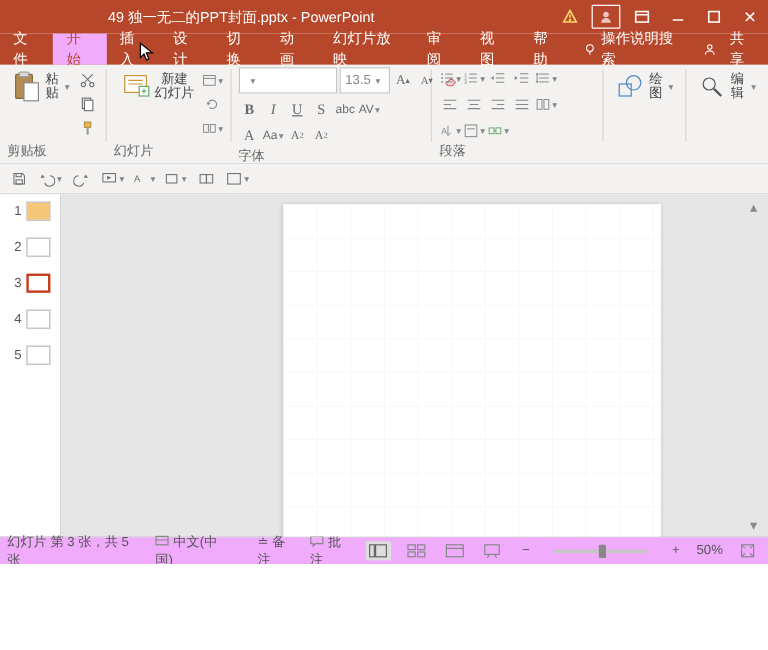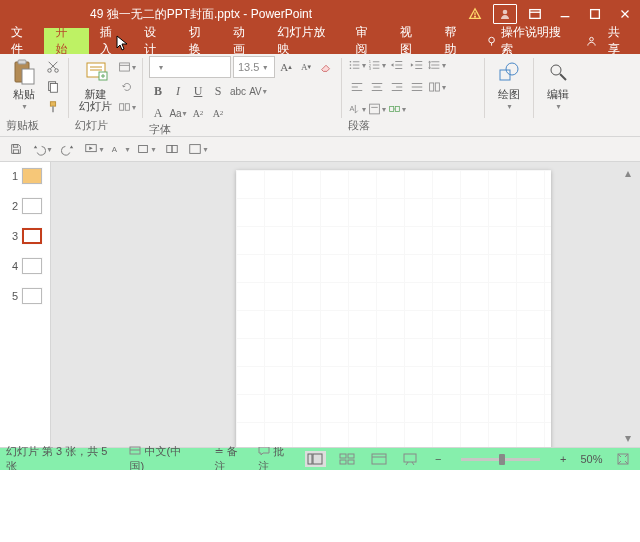--- a/index.html
+++ b/index.html
@@ -9,32 +9,32 @@
 #titlebar .doc{flex:0 0 auto;padding-left:90px;font-size:12px}
 #titlebar .spacer{flex:1}
 .titleicon{width:30px;height:22px;display:flex;align-items:center;justify-content:center;color:#fff;font-size:12px}
 .titleicon svg{width:14px;height:14px;stroke:#fff;fill:none;stroke-width:1.5}
 .warning svg{stroke:#ffd76a}
 .avatar{width:22px;height:18px;border:1px solid #fff;border-radius:1px;display:flex;align-items:center;justify-content:center}
 .avatar svg{width:12px;height:12px;fill:#e9c8c0;stroke:none}
 
 #tabs{height:26px;background:#B7472A;display:flex;align-items:stretch;color:#fff}
 .tab{padding:0 11px;display:flex;align-items:center;font-size:12px;color:#fff;cursor:pointer}
-.tab.active{background:#bef264;color:#B7472A}
+.tab.active{background:#f0abfc;color:#B7472A}
 #tabs .spacer{flex:1}
 .tellme{display:flex;align-items:center;gap:4px;padding:0 8px;color:#fff;font-size:12px}
 .tellme svg{width:12px;height:12px;fill:#fff}
 .share{display:flex;align-items:center;gap:11px;padding:0 10px;color:#fff;font-size:12px}
 
 #ribbon{height:82px;background:#F3F2F1;border-bottom:1px solid #d6d6d6;display:flex;align-items:stretch}
 .group{display:flex;flex-direction:column;padding:2px 6px 0;position:relative}
 .group .body{flex:1;display:flex;align-items:flex-start}
 .group .label{height:16px;font-size:11px;color:#666;text-align:left;padding-bottom:2px}
 .sep{width:1px;background:#d9d6d4;margin:4px 0 18px}
-.bigbtn{display:flex;flex-direction:column;align-items:center;justify-content:space-between;padding:2px 4px 0;gap:2px;cursor:pointer}
+.bigbtn{display:flex;flex-direction:row;align-items:center;justify-content:space-between;padding:2px 4px 0;gap:2px;cursor:pointer}
 .bigbtn .ic{width:28px;height:28px;display:flex;align-items:center;justify-content:center}
 .bigbtn .cap{font-size:11px;color:#444;text-align:center;line-height:12px}
 .mini{width:18px;height:18px;display:flex;align-items:center;justify-content:center;color:#6a6a6a;cursor:pointer}
 .mini svg{width:14px;height:14px}
 .col{display:flex;flex-direction:column;gap:2px}
 .row{display:flex;align-items:center;gap:2px}
 .fontbox,.sizebox{height:20px;border:1px solid #c8c6c4;background:#fff;display:flex;align-items:center;padding:0 4px;font-size:11px;color:#888}
 .fontbox{width:72px}
 .sizebox{width:32px}
 .dd{width:12px;text-align:center;color:#888}
@@ -48,21 +48,21 @@
 .thumb .n{width:10px;text-align:right;font-size:11px;color:#555}
 .thumb .pg{width:18px;height:14px;background:#fff;border:1px solid #bbb;box-shadow:0 0 0 1px rgba(0,0,0,0.02)}
 .thumb.sel .pg{border:2px solid #C43E1C;width:16px;height:12px}
 .thumb .pg.mini1{background:linear-gradient(#f6c778,#f6c778)}
 #canvaswrap{flex:1;position:relative;overflow:hidden}
 #canvas{position:absolute;left:185px;top:8px;width:315px;height:345px;background:#fff;box-shadow:0 1px 4px rgba(0,0,0,0.25)}
 #canvas .grid{position:absolute;inset:0;background-image:linear-gradient(#eee 1px,transparent 1px),linear-gradient(90deg,#eee 1px,transparent 1px);background-size:28px 28px;opacity:.45}
 #vscroll{position:absolute;right:2px;top:0;bottom:0;width:14px;display:flex;flex-direction:column;align-items:center;justify-content:space-between;padding:4px 0}
 #vscroll .arr{width:12px;height:12px;color:#888}
 
-#status{height:22px;background:#86efac;border-top:1px solid #d6d6d6;display:flex;align-items:center;font-size:11px;color:#555;padding:0 6px;gap:10px}
+#status{height:22px;background:#f0abfc;border-top:1px solid #d6d6d6;display:flex;align-items:center;font-size:11px;color:#555;padding:0 6px;gap:10px}
 #status .spacer{flex:1}
 .viewbtn{width:22px;height:16px;display:flex;align-items:center;justify-content:center;color:#888;cursor:pointer}
 .viewbtn.active{background:#ddd;color:#444}
 .zoomslider{width:80px;height:3px;background:#c8c6c4;position:relative;margin:0 6px}
 .zoomslider .knob{position:absolute;left:38px;top:-4px;width:6px;height:11px;background:#888;border-radius:1px}
 .caret{font-size:8px;color:#888;margin-left:1px}
 .cursor{position:absolute;left:115px;top:35px;z-index:50;pointer-events:none}
 .cursor svg{width:14px;height:16px}
 </style>
 </head>

